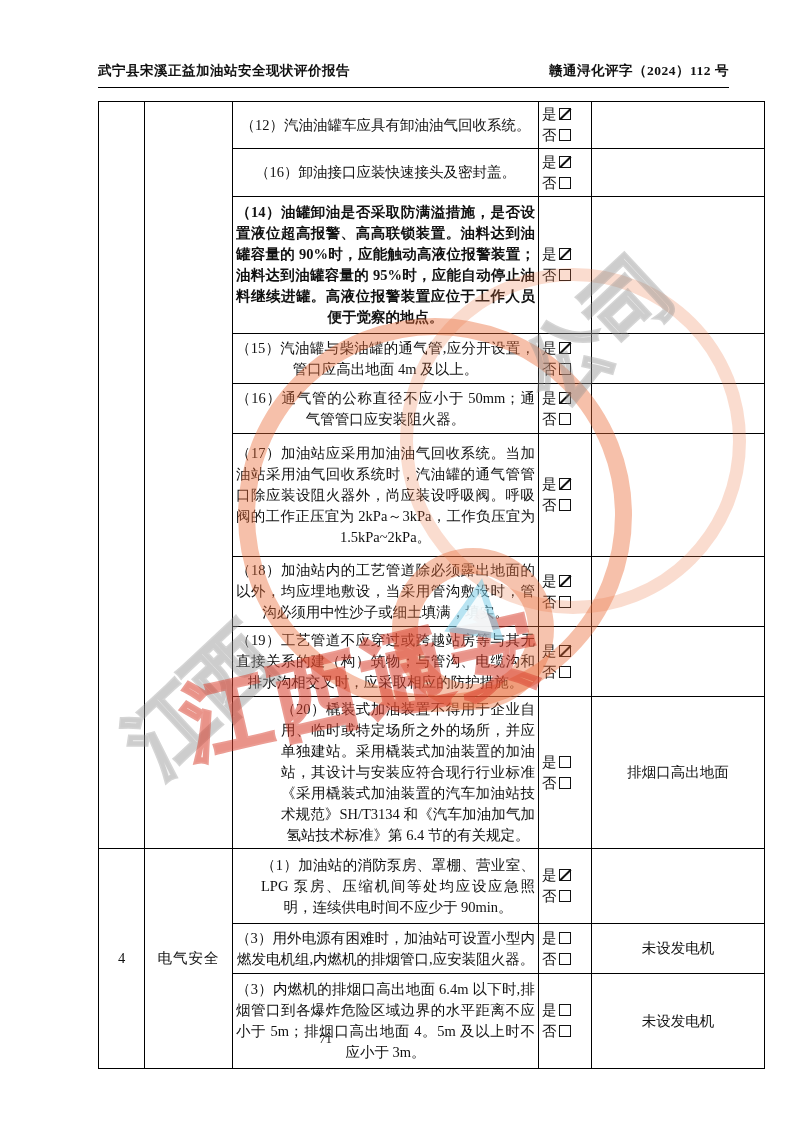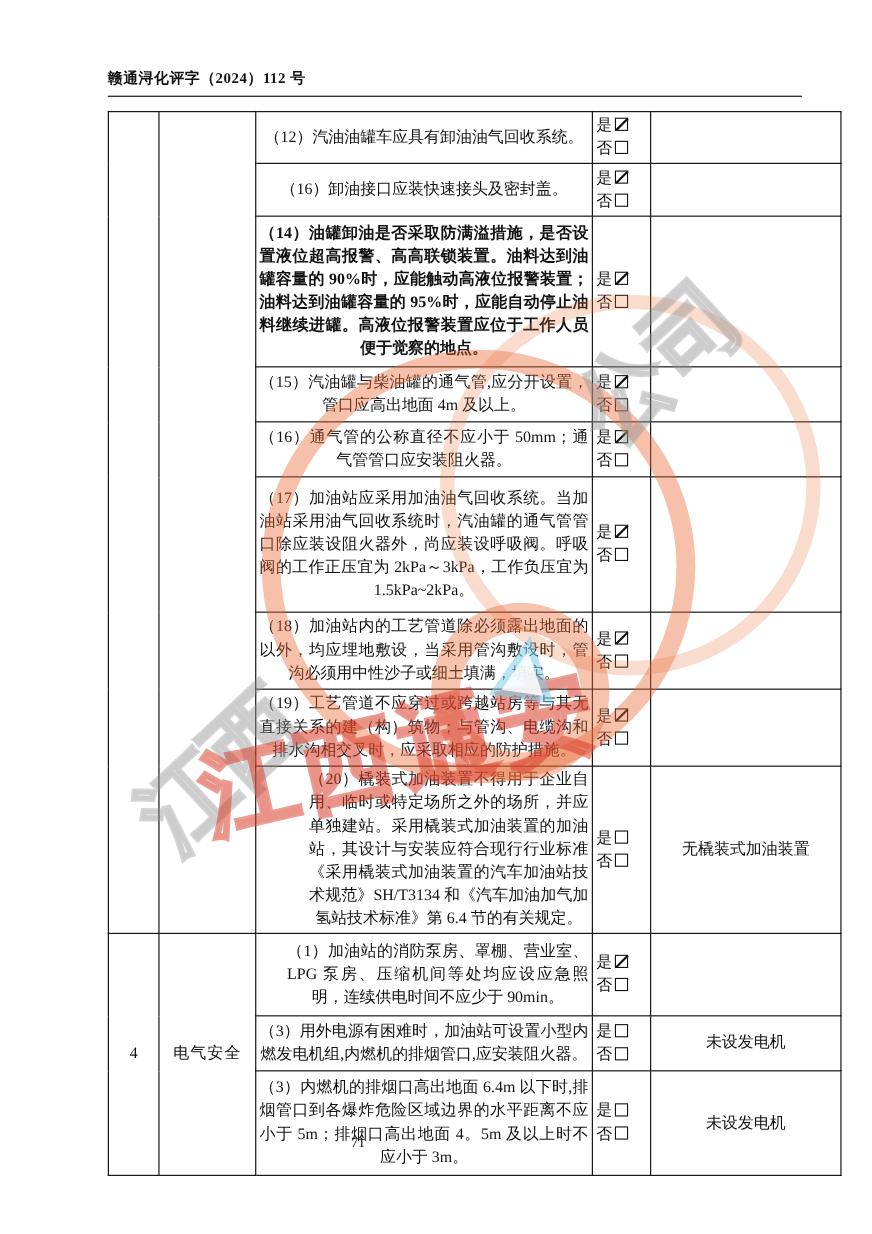--- a/index.html
+++ b/index.html
@@ -53,20 +53,21 @@
            border-left:19px solid transparent;border-right:19px solid transparent;
            border-bottom:38px solid #fff;opacity:.85;}
 </style>
 </head>
 <body>
 
 <div class="page">
 
   <div class="content">
     <div class="hdr">
+      <span>武宁县宋溪正益加油站安全现状评价报告</span>
       <span>赣通浔化评字（2024）112 号</span>
     </div>
     <div class="hdr-rule"></div>
 
     <table class="chk">
       <tbody id="tbody">
           <tr>
             <td class="col-index" rowspan="9"></td>
             <td class="col-cat" rowspan="9"></td>
             <td class="col-item" style="height: 42px;">（12）汽油油罐车应具有卸油油气回收系统。</td>
@@ -131,21 +132,21 @@
               <div class="cb-line"><span>否</span><span class="box"></span></div>
             </td>
             <td class="col-remark"></td>
           </tr>
           <tr>
             <td class="col-item" style="height: 135px; padding-left: 48px;">（20）橇装式加油装置不得用于企业自用、临时或特定场所之外的场所，并应单独建站。采用橇装式加油装置的加油站，其设计与安装应符合现行行业标准《采用橇装式加油装置的汽车加油站技术规范》SH/T3134 和《汽车加油加气加氢站技术标准》第 6.4 节的有关规定。</td>
             <td class="col-check">
               <div class="cb-line"><span>是</span><span class="box"></span></div>
               <div class="cb-line"><span>否</span><span class="box"></span></div>
             </td>
-            <td class="col-remark">无橇装式加油装置</td>
+            <td class="col-remark">排烟口高出地面</td>
           </tr>
           <tr>
             <td class="col-index" rowspan="3">4</td>
             <td class="col-cat" rowspan="3">电气安全</td>
             <td class="col-item" style="height: 70px; padding-left: 28px;">（1）加油站的消防泵房、罩棚、营业室、LPG 泵房、压缩机间等处均应设应急照明，连续供电时间不应少于 90min。</td>
             <td class="col-check">
               <div class="cb-line"><span>是</span><span class="box checked"></span></div>
               <div class="cb-line"><span>否</span><span class="box"></span></div>
             </td>
             <td class="col-remark"></td>

